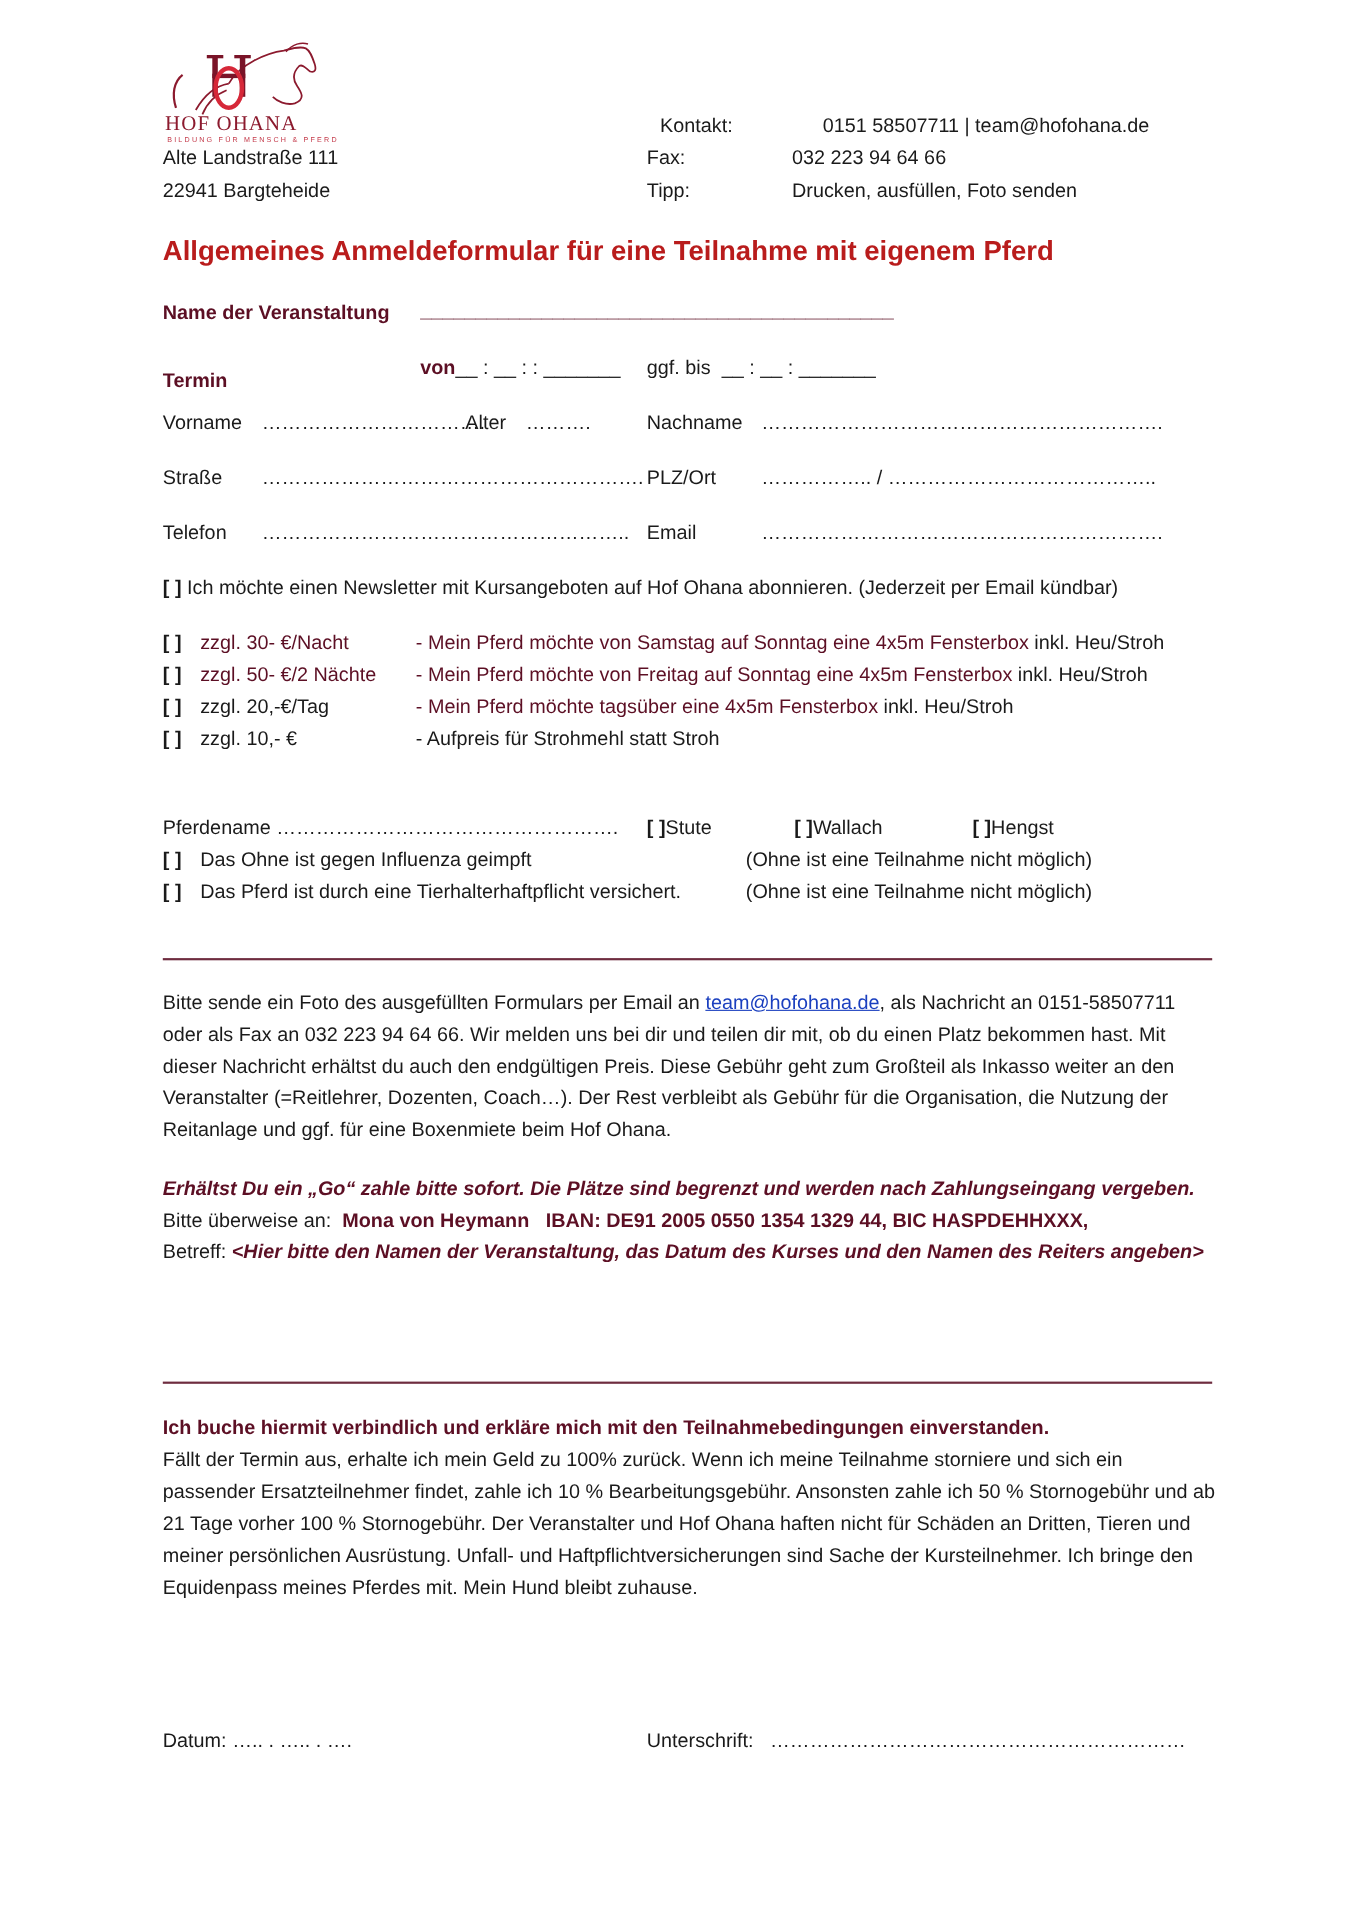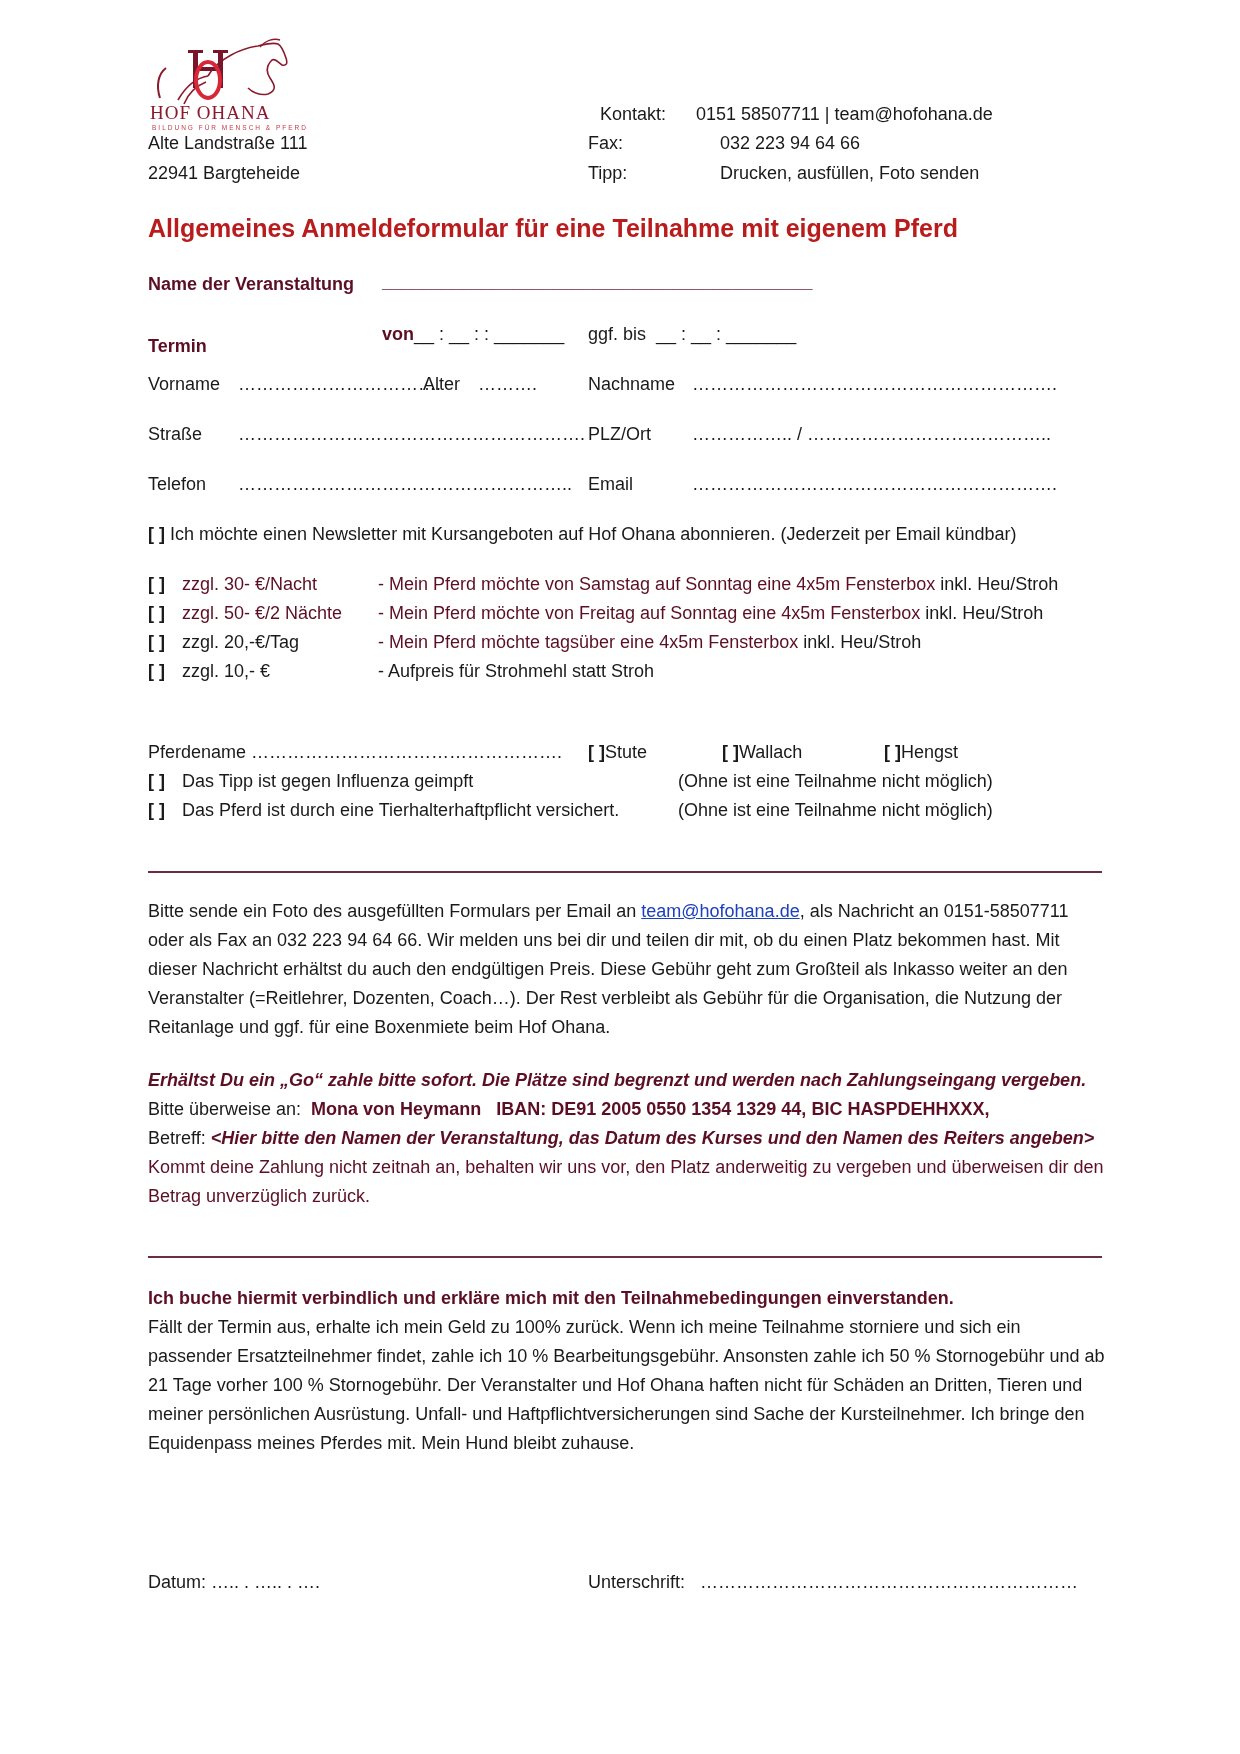--- a/index.html
+++ b/index.html
@@ -49,21 +49,21 @@
     <ellipse cx="60" cy="42" rx="12" ry="18" fill="none" stroke="#d62839" stroke-width="4"></ellipse>
   </svg>
 </div>
 <div class="logo-text">HOF OHANA</div>
 <div class="logo-sub">BILDUNG FÜR MENSCH &amp; PFERD</div>
 
 <div class="abs" style="left:148px; top:133px;">Alte Landstraße 111</div>
 <div class="abs" style="left:148px; top:163px;">22941 Bargteheide</div>
 
 <div class="abs" style="left:588px; top:104px;margin-left:12px;">Kontakt:</div>
-<div class="abs" style="left:696px; top:104px;">0151 58507711 | team@hofohana.de</div>
+<div class="abs" style="left:748px; top:104px;">0151 58507711 | team@hofohana.de</div>
 <div class="abs" style="left:588px; top:133px;">Fax:</div>
 <div class="abs" style="left:720px; top:133px;">032 223 94 64 66</div>
 <div class="abs" style="left:588px; top:163px;">Tipp:</div>
 <div class="abs" style="left:720px; top:163px;">Drucken, ausfüllen, Foto senden</div>
 
 <div class="abs title" style="left:148px; top:214px;">Allgemeines Anmeldeformular für eine Teilnahme mit eigenem Pferd</div>
 
 <div class="abs section-label" style="left:148px; top:274px;">Name der Veranstaltung</div>
 <div class="abs bold red" style="left:382px; top:272px;">___________________________________________</div>
 
@@ -118,40 +118,39 @@
   <span class="bold" style="cursor:pointer;">[  ]</span><span>Stute</span>
 </div>
 <div class="abs" style="left:722px; top:742px;">
   <span class="bold" style="cursor:pointer;">[  ]</span><span>Wallach</span>
 </div>
 <div class="abs" style="left:884px; top:742px;">
   <span class="bold" style="cursor:pointer;">[  ]</span><span>Hengst</span>
 </div>
 
 <div class="abs" style="left:148px; top:771px;">
-  <span class="cb">[  ]</span><span>Das Tipp ist gegen Influenza geimpft</span>
+  <span class="cb">[  ]</span><span>Das Ohne ist gegen Influenza geimpft</span>
 </div>
 <div class="abs" style="left:678px; top:771px;">(Ohne ist eine Teilnahme nicht möglich)</div>
 
 <div class="abs" style="left:148px; top:800px;">
   <span class="cb">[  ]</span><span>Das Pferd ist durch eine Tierhalterhaftpflicht versichert.</span>
 </div>
 <div class="abs" style="left:678px; top:800px;">(Ohne ist eine Teilnahme nicht möglich)</div>
 
 <div class="rule" style="top:871px;"></div>
 
 <div class="para" style="top:897px;">
   <p><span>Bitte sende ein Foto des ausgefüllten Formulars per Email an </span><span class="link">team@hofohana.de</span><span>, als Nachricht an 0151-58507711 oder als Fax an 032 223 94 64 66. Wir melden uns bei dir und teilen dir mit, ob du einen Platz bekommen hast. Mit dieser Nachricht erhältst du auch den endgültigen Preis. Diese Gebühr geht zum Großteil als Inkasso weiter an den Veranstalter (=Reitlehrer, Dozenten, Coach…). Der Rest verbleibt als Gebühr für die Organisation, die Nutzung der Reitanlage und ggf. für eine Boxenmiete beim Hof Ohana.</span></p>
 </div>
 
 <div class="para" style="top:1066px;">
   <p class="red bold ital">Erhältst Du ein „Go“ zahle bitte sofort. Die Plätze sind begrenzt und werden nach Zahlungseingang vergeben.</p>
   <p><span>Bitte überweise an:</span>&nbsp;&nbsp;<span class="red bold">Mona von Heymann</span>&nbsp;&nbsp;&nbsp;<span class="red bold">IBAN: DE91 2005 0550 1354 1329 44, BIC HASPDEHHXXX,</span></p>
   <p><span>Betreff:</span> <span class="red bold ital">&lt;Hier bitte den Namen der Veranstaltung, das Datum des Kurses und den Namen des Reiters angeben&gt;</span></p>
-  <p class="red">Kommt deine Zahlung nicht zeitnah an, behalten wir uns vor, den Platz anderweitig zu vergeben und überweisen dir den Betrag unverzüglich zurück.</p>
 </div>
 
 <div class="rule" style="top:1256px;"></div>
 
 <div class="para" style="top:1284px;">
   <p class="red bold">Ich buche hiermit verbindlich und erkläre mich mit den Teilnahmebedingungen einverstanden.</p>
   <p>Fällt der Termin aus, erhalte ich mein Geld zu 100% zurück. Wenn ich meine Teilnahme storniere und sich ein passender Ersatzteilnehmer findet, zahle ich 10 % Bearbeitungsgebühr.  Ansonsten zahle ich 50 % Stornogebühr und ab 21 Tage vorher 100 % Stornogebühr. Der Veranstalter und Hof Ohana haften nicht für Schäden an Dritten, Tieren und meiner persönlichen Ausrüstung. Unfall- und Haftpflichtversicherungen sind Sache der Kursteilnehmer. Ich bringe den Equidenpass meines Pferdes mit. Mein Hund bleibt zuhause.</p>
 </div>
 
 <div class="abs" style="left:148px; top:1572px;">

